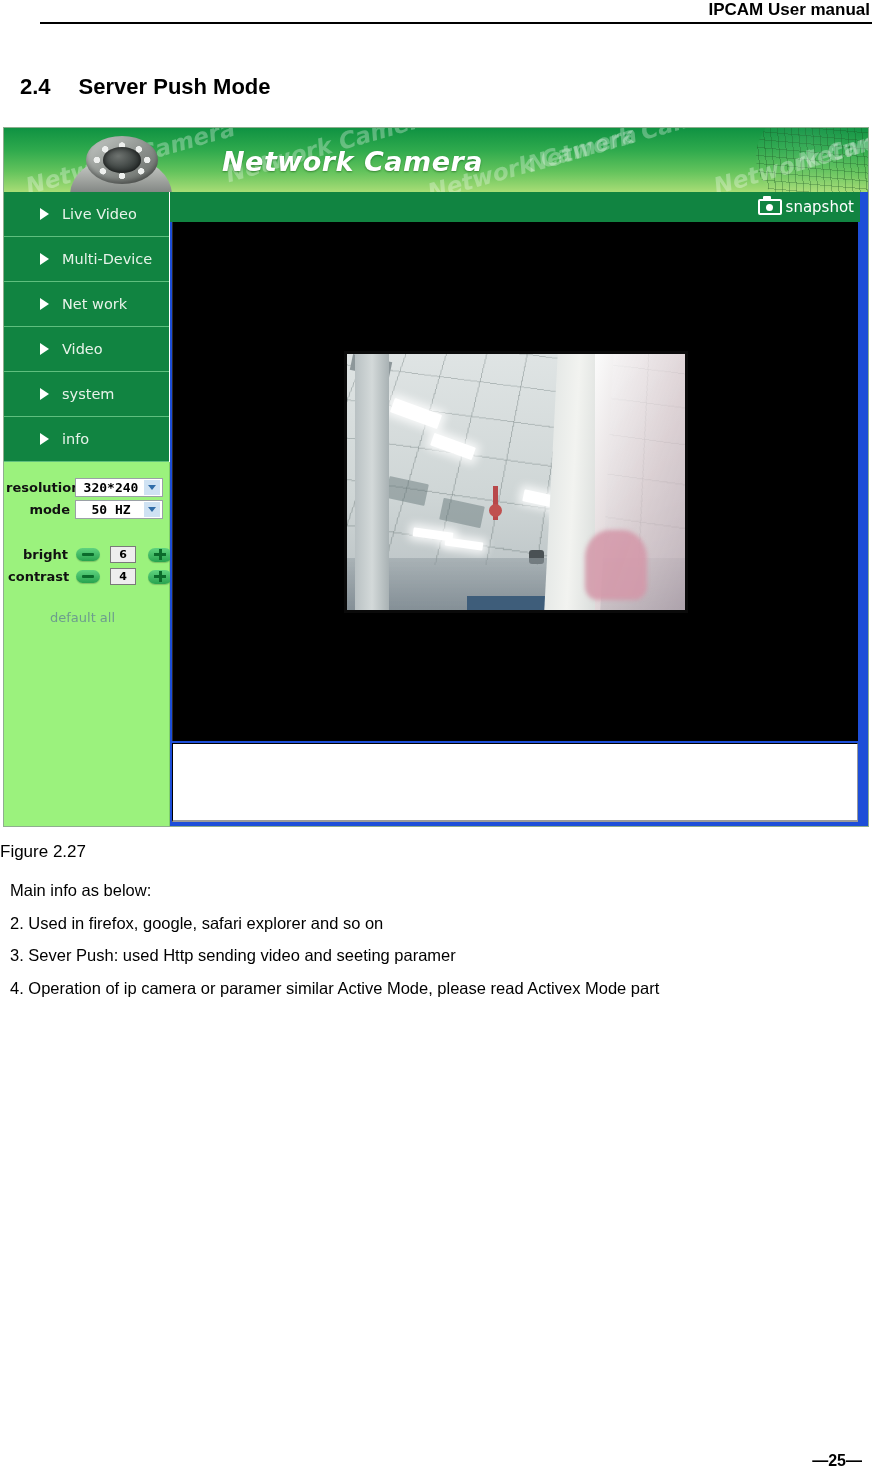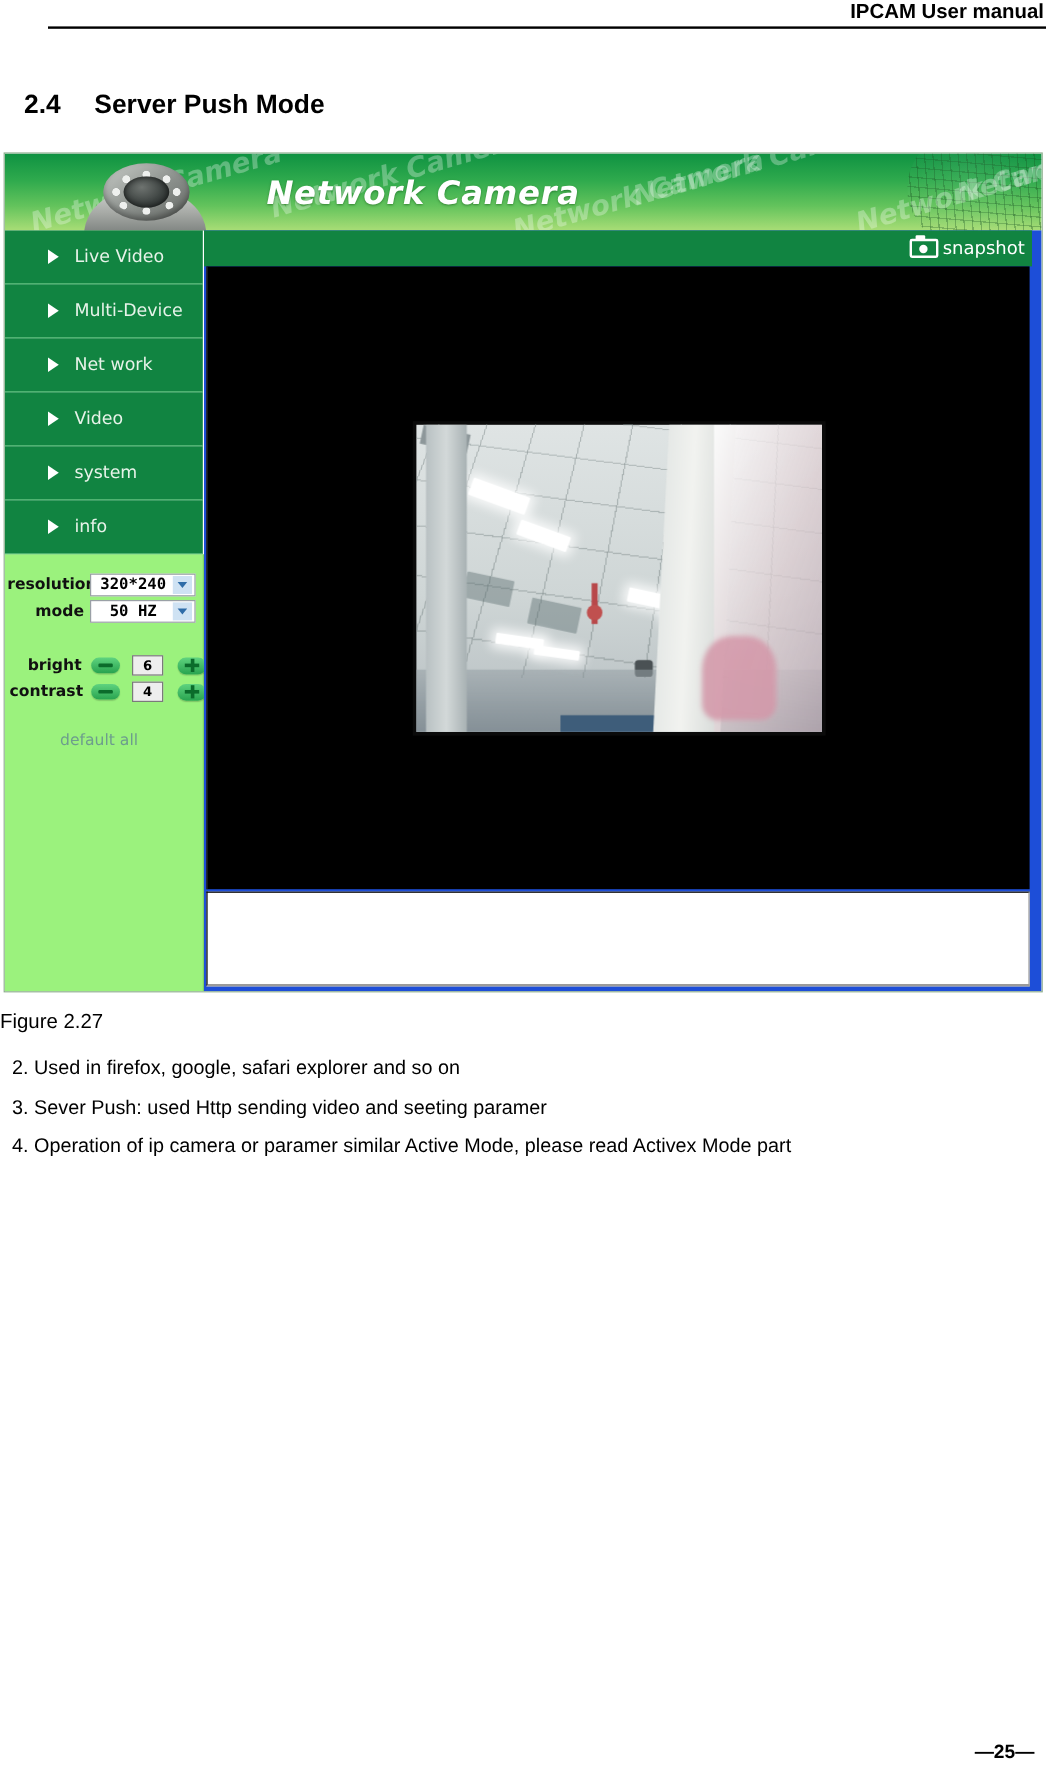--- a/index.html
+++ b/index.html
@@ -647,18 +647,19 @@
       </div>
     </div>
 
     <div class="bottom-panel"></div>
   </div>
 </div>
 
 <div class="fig-caption">Figure 2.27</div>
 
 <div class="body-text">
+  <div>Main info as below:</div>
   <div>2. Used in firefox, google, safari explorer and so on</div>
   <div>3. Sever Push: used Http sending video and seeting paramer</div>
   <div>4. Operation of ip camera or paramer similar Active Mode, please read Activex Mode part</div>
 </div>
 
 <div class="page-number">—25—</div>
 
 </body></html>

